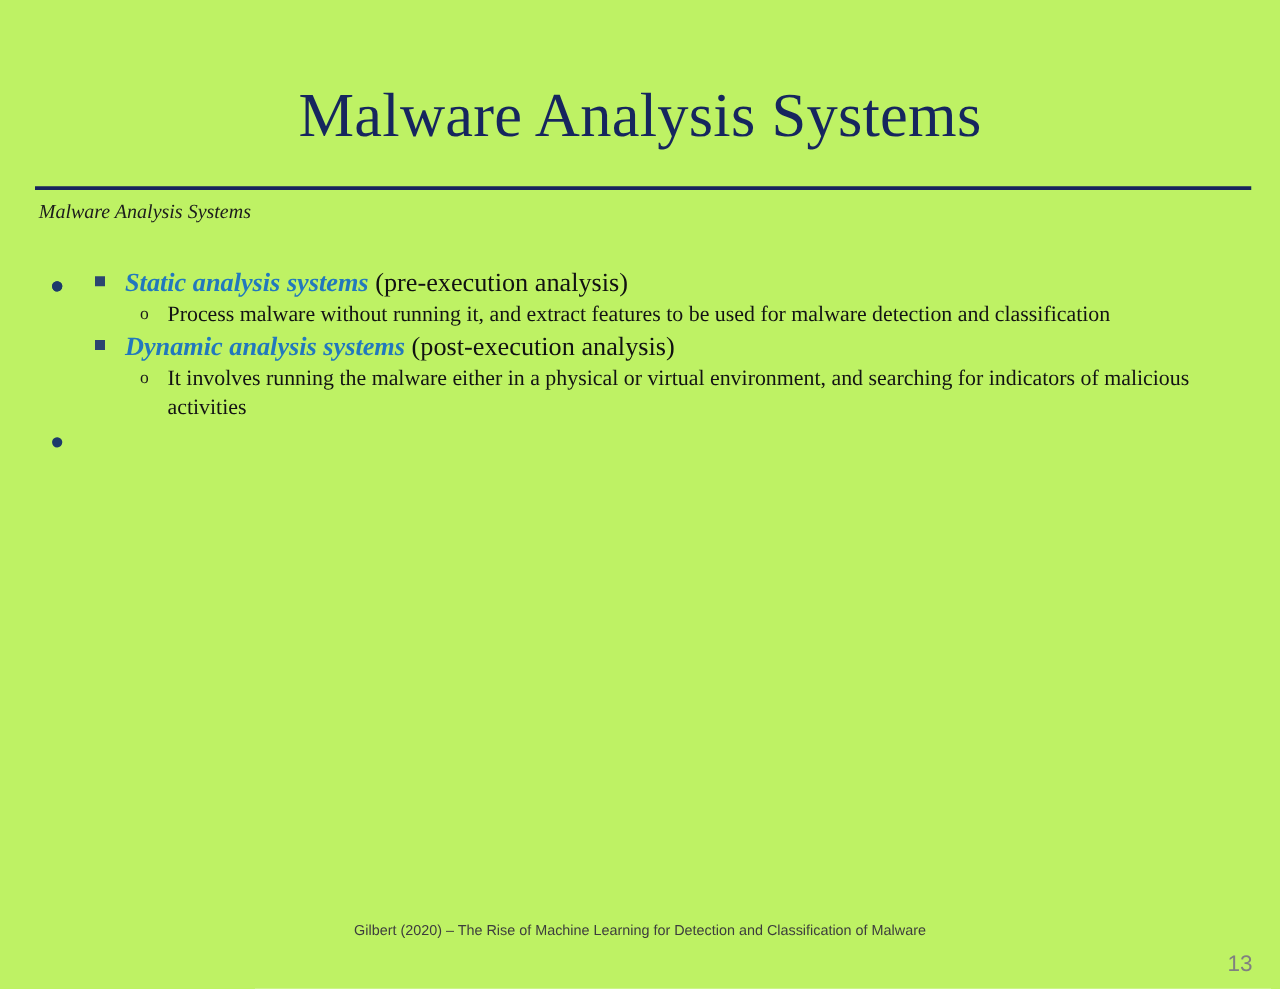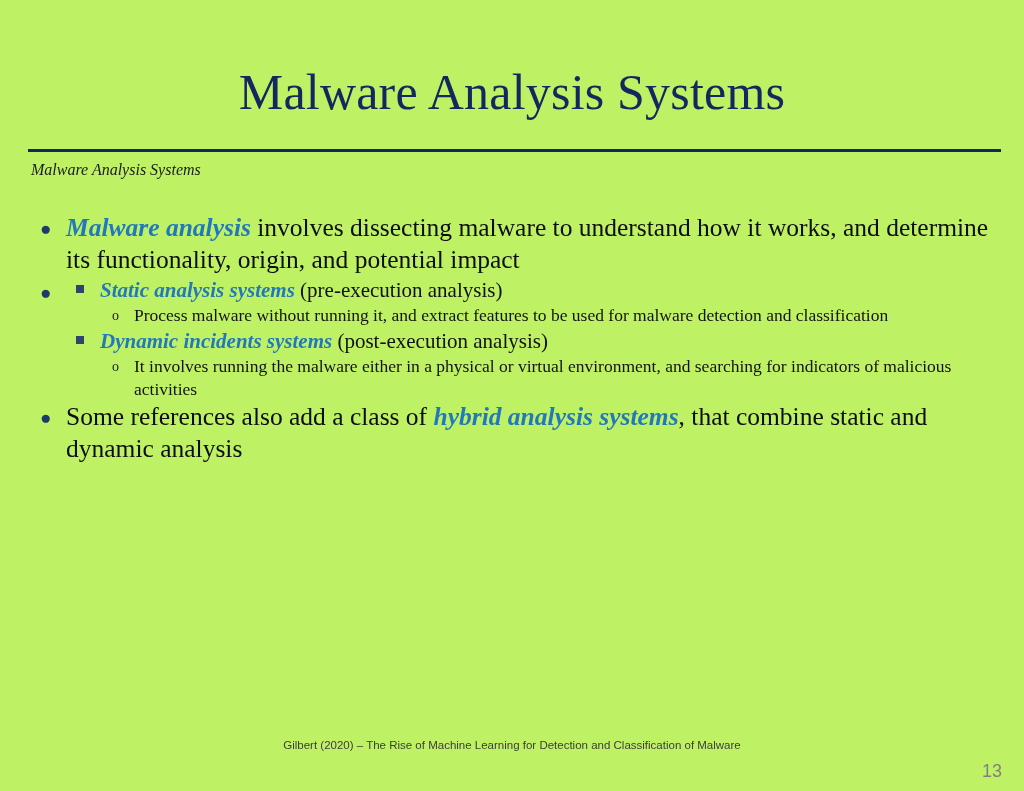--- a/index.html
+++ b/index.html
@@ -182,21 +182,20 @@
 
   <div class="header-rule"></div>
 
   <div class="sub-header">Malware Analysis Systems</div>
 
   <div class="body-area">
     <ul class="lvl l1">
 
       <li>
         <span class="bullet">●</span>
-        <span><span class="accent">Malware analysis</span><span> involves dissecting malware to understand how it works, and determine its functionality, origin, and potential impact</span></span>
 
       </li>
 
       <li>
         <span class="bullet">●</span>
 
         <ul class="lvl l2">
 
           <li>
             <span class="bullet"></span>
@@ -205,36 +204,35 @@
             <ul class="lvl l3">
               <li>
                 <span class="bullet">o</span>
                 <span>Process malware without running it, and extract features to be used for malware detection and classification</span>
               </li>
             </ul>
           </li>
 
           <li>
             <span class="bullet"></span>
-            <span><span class="accent">Dynamic incidents systems</span><span> (post-execution analysis)</span></span>
+            <span><span class="accent">Dynamic analysis systems</span><span> (post-execution analysis)</span></span>
 
             <ul class="lvl l3">
               <li>
                 <span class="bullet">o</span>
                 <span>It involves running the malware either in a physical or virtual environment, and searching for indicators of malicious activities</span>
               </li>
             </ul>
           </li>
 
         </ul>
       </li>
 
       <li>
         <span class="bullet">●</span>
-        <span><span>Some references also add a class of </span><span class="accent">hybrid analysis systems</span><span>, that combine static and dynamic analysis</span></span>
       </li>
 
     </ul>
   </div>
 
   <div class="footer-note">Gilbert (2020) – The Rise of Machine Learning for Detection and Classification of Malware</div>
   <div class="page-number">13</div>
 
 </div>
 

